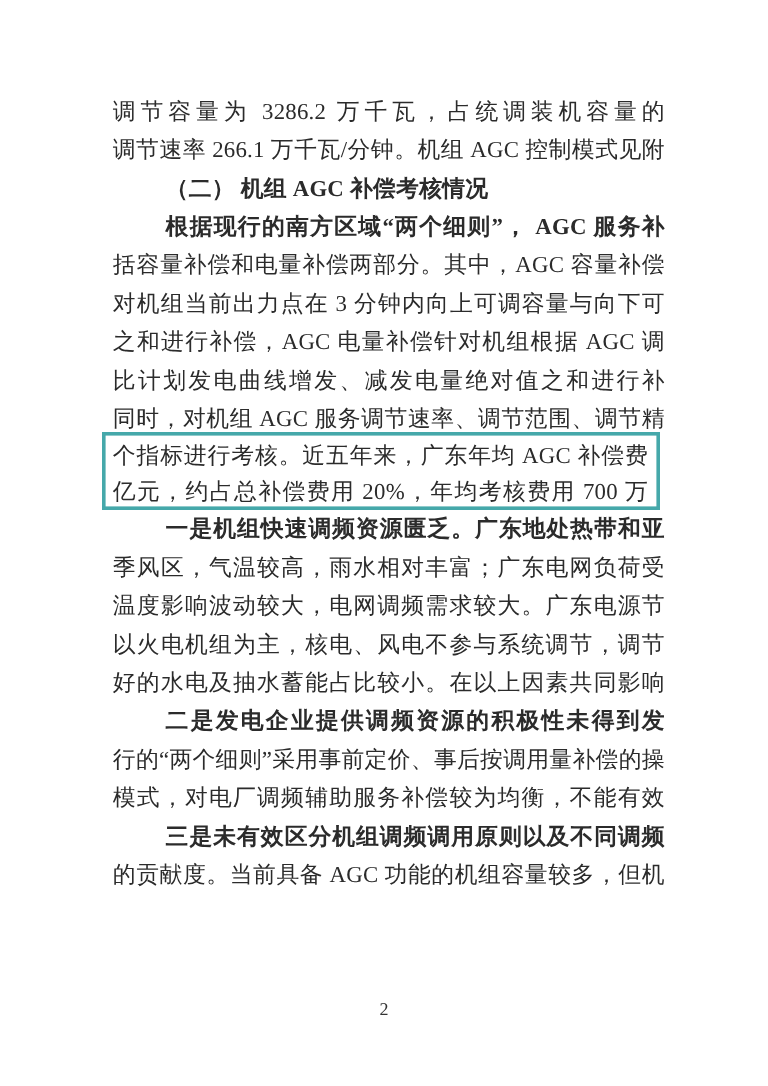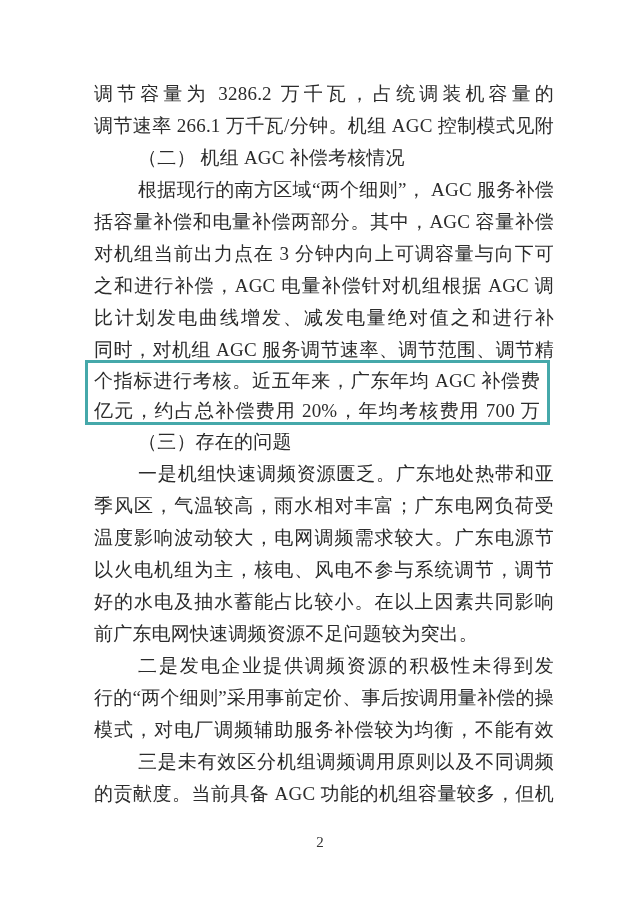--- a/index.html
+++ b/index.html
@@ -32,20 +32,21 @@
   .line {
     height: 32px;
     overflow: hidden;
     text-align: justify;
   }
   .line.j {
     text-align-last: justify;
   }
   .line.ind {
     padding-left: 44px;
+    font-weight: bold;
   }
   .box-region {
     position: relative;
     width: 446px;
     line-height: 30px;
   }
   .box-region .line {
     height: 30px;
   }
   .box-region::before {
@@ -79,27 +80,25 @@
       <div class="line j ind">根据现行的南方区域“两个细则”， AGC 服务补偿包</div>
       <div class="line j">括容量补偿和电量补偿两部分。其中，AGC 容量补偿主要针</div>
       <div class="line j">对机组当前出力点在 3 分钟内向上可调容量与向下可调容量</div>
       <div class="line j">之和进行补偿，AGC 电量补偿针对机组根据 AGC 调度指令，</div>
       <div class="line j">比计划发电曲线增发、减发电量绝对值之和进行补偿。与此</div>
       <div class="line j">同时，对机组 AGC 服务调节速率、调节范围、调节精度三</div>
       <div class="box-region">
         <div class="line j">个指标进行考核。近五年来，广东年均 AGC 补偿费用约 1</div>
         <div class="line">亿元，约占总补偿费用 20%，年均考核费用 700 万元。</div>
       </div>
-      <div class="line ind">（三）存在的问题</div>
       <div class="line j ind">一是机组快速调频资源匮乏。广东地处热带和亚热带</div>
       <div class="line j">季风区，气温较高，雨水相对丰富；广东电网负荷受天气及</div>
       <div class="line j">温度影响波动较大，电网调频需求较大。广东电源节构中，</div>
       <div class="line j">以火电机组为主，核电、风电不参与系统调节，调节性能较</div>
       <div class="line j">好的水电及抽水蓄能占比较小。在以上因素共同影响下，当</div>
-      <div class="line">前广东电网快速调频资源不足问题较为突出。</div>
       <div class="line j ind">二是发电企业提供调频资源的积极性未得到发挥。现</div>
       <div class="line j">行的“两个细则”采用事前定价、事后按调用量补偿的操作</div>
       <div class="line j">模式，对电厂调频辅助服务补偿较为均衡，不能有效激发发</div>
       <div class="line j ind">三是未有效区分机组调频调用原则以及不同调频模式</div>
       <div class="line j">的贡献度。当前具备 AGC 功能的机组容量较多，但机组参</div>
     </div>
   <div class="page-number">2</div>
 </div>
 
 </body></html>

